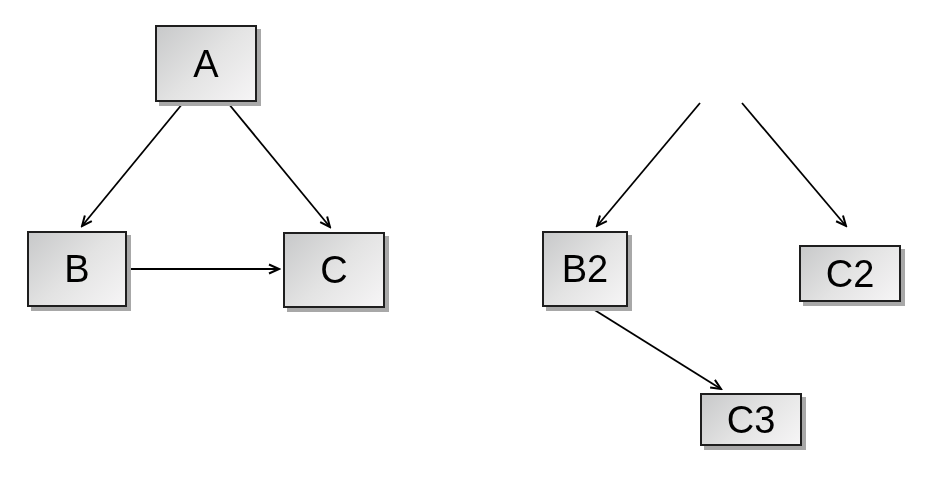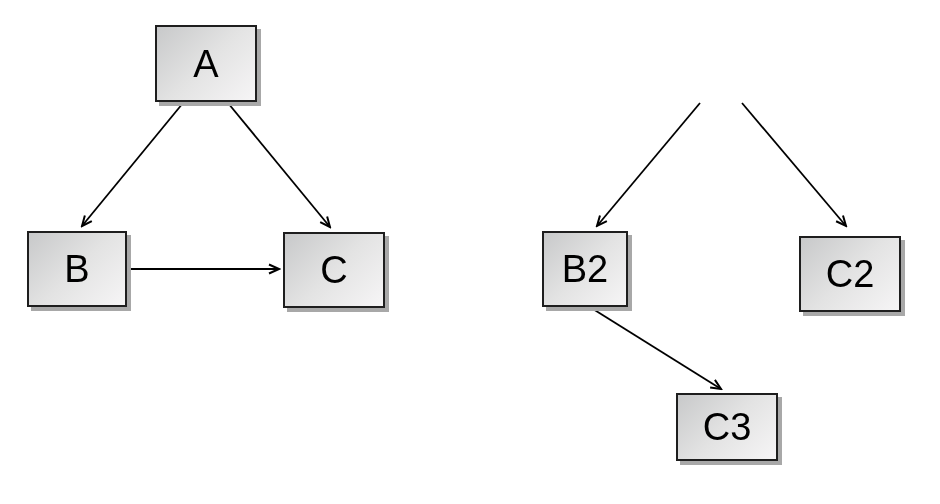--- a/index.html
+++ b/index.html
@@ -68,20 +68,20 @@
   <div class="node" style="left:27px;  top:231px; width:100px; height:76px;">
     <span>B</span>
   </div>
   <div class="node" style="left:283px; top:232px; width:102px; height:76px;">
     <span>C</span>
   </div>
 
   <div class="node" style="left:542px; top:231px; width:86px; height:76px;">
     <span>B2</span>
   </div>
-  <div class="node" style="left:799px; top:236px; width:102px; height:76px;">
+  <div class="node" style="left:799px; top:245px; width:102px; height:57px;">
     <span>C2</span>
   </div>
-  <div class="node" style="left:676px; top:393px; width:102px; height:68px;">
+  <div class="node" style="left:700px; top:393px; width:102px; height:53px;">
     <span>C3</span>
   </div>
 
 </div>
 
 </body></html>

